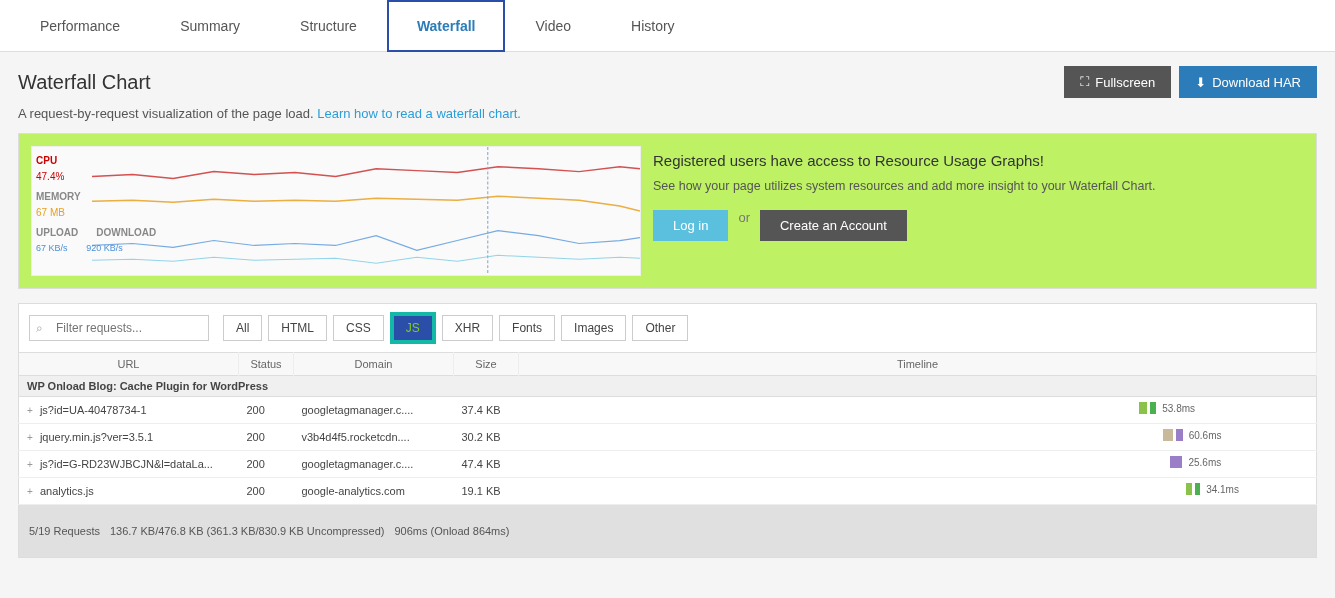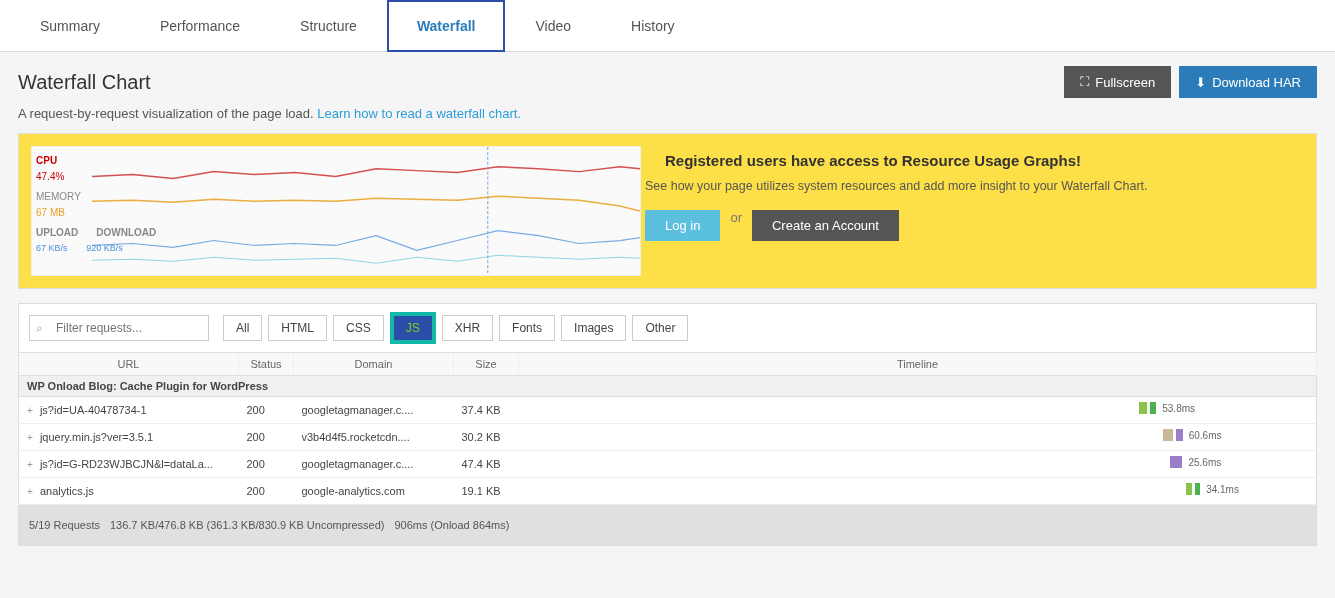--- a/index.html
+++ b/index.html
@@ -80,67 +80,66 @@
       color: #555;
       margin-bottom: 12px;
     }
     .subtitle a {
       color: #2b9dd8;
       text-decoration: none;
     }
 
     
     .resource-card {
-      background: #fde047;
+      background: #bef264;
       border: 1px solid #ddd;
       display: flex;
       margin-bottom: 14px;
       padding: 12px;
-      gap: 4px;
+      gap: 12px;
     }
     .chart-area {
       flex: 0 0 610px;
       border: 1px solid #eee;
       position: relative;
       height: 130px;
       overflow: hidden;
       background: #fafafa;
     }
     .chart-labels {
       position: absolute;
       left: 4px;
       top: 6px;
       font-size: 10px;
       line-height: 1.6;
     }
     .label-cpu { color: #cc0000; font-weight: bold; }
     .label-val-cpu { color: #cc0000; }
-    .label-mem { color: #888; font-weight: normal; }
+    .label-mem { color: #888; font-weight: bold; }
     .label-val-mem { color: #e8a020; }
     .label-upload { color: #888; font-weight: bold; }
     .label-download { color: #888; font-weight: bold; margin-left: 10px; }
     .chart-svg {
       position: absolute;
       left: 60px;
       top: 0;
       width: calc(100% - 60px);
       height: 100%;
     }
 
     
     .resource-info {
       flex: 1;
       padding: 6px 0;
     }
     .resource-info h3 {
       font-size: 15px;
-      font-weight: bold;
+      font-weight: normal;
       color: #333;
       margin-bottom: 8px;
-      margin-left: 20px;
     }
     .resource-info p {
       font-size: 12.5px;
       color: #555;
       margin-bottom: 14px;
       line-height: 1.5;
     }
     .resource-btns {
       display: flex;
       align-items: flex-start;
@@ -254,21 +253,21 @@
     .td-timeline { min-width: 350px; position: relative; }
 
     .plus-icon { color: #999; margin-right: 4px; font-size: 10px; }
 
     
     .timeline-cell { position: relative; height: 18px; }
 
     
     .status-bar {
       background: #e0e0e0;
-      padding: 14px 10px;
+      padding: 20px 10px;
       font-size: 11px;
       color: #555;
       border: 1px solid #ddd;
       border-top: none;
       display: flex;
       gap: 10px;
     }
 
     
     .table-container {
@@ -287,22 +286,22 @@
       font-size: 10px;
       color: #666;
       margin-left: 3px;
       vertical-align: middle;
     }
   </style>
 </head>
 <body>
 
 <div class="tab-bar">
+  <div class="tab">Performance</div>
   <div class="tab">Summary</div>
-  <div class="tab">Performance</div>
   <div class="tab">Structure</div>
   <div class="tab active">Waterfall</div>
   <div class="tab">Video</div>
   <div class="tab">History</div>
 </div>
 
 <div class="main-content">
 
   <div class="title-row">
     <h1 class="page-title">Waterfall Chart</h1>

